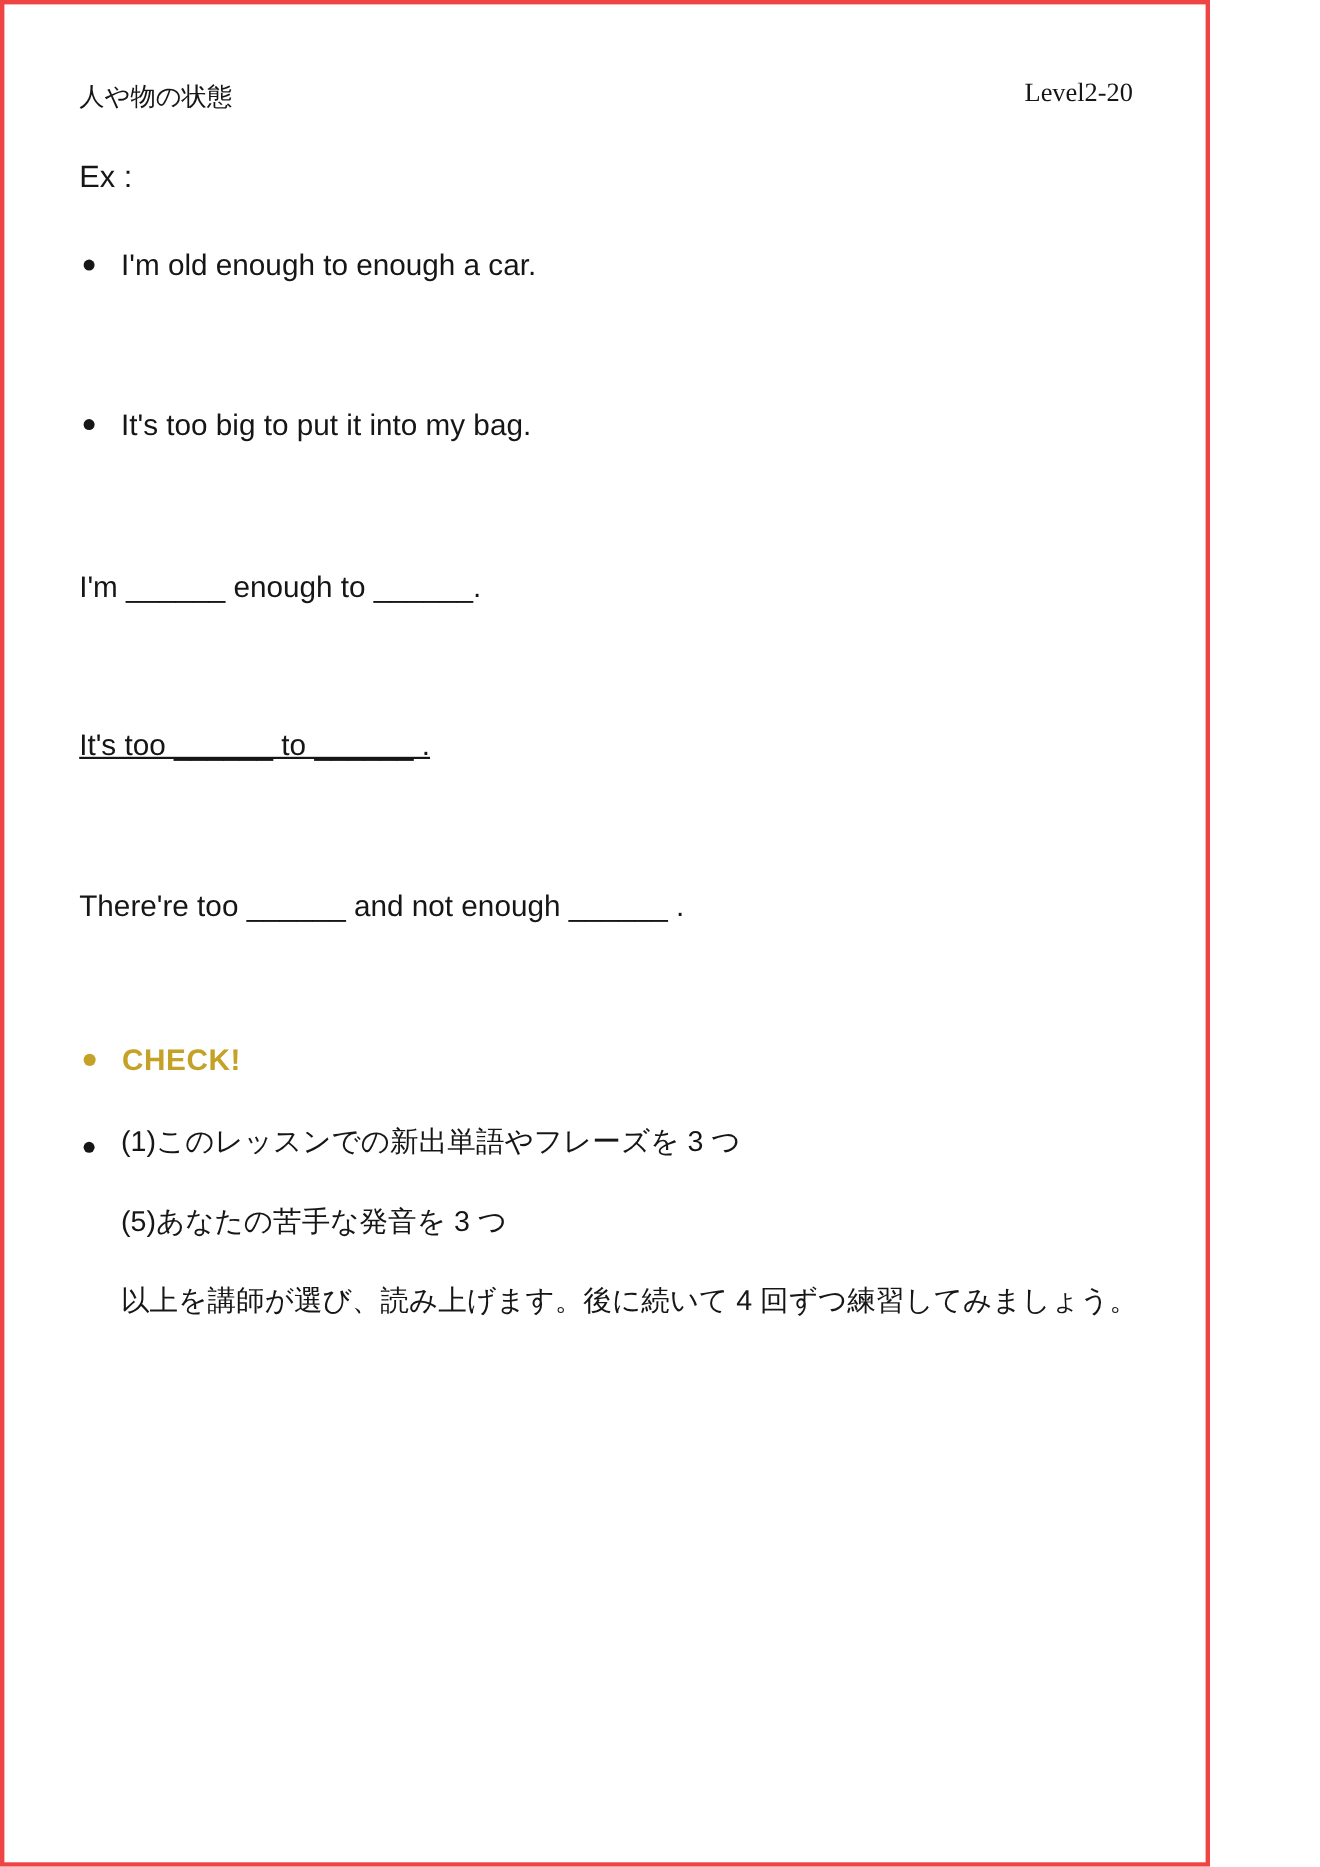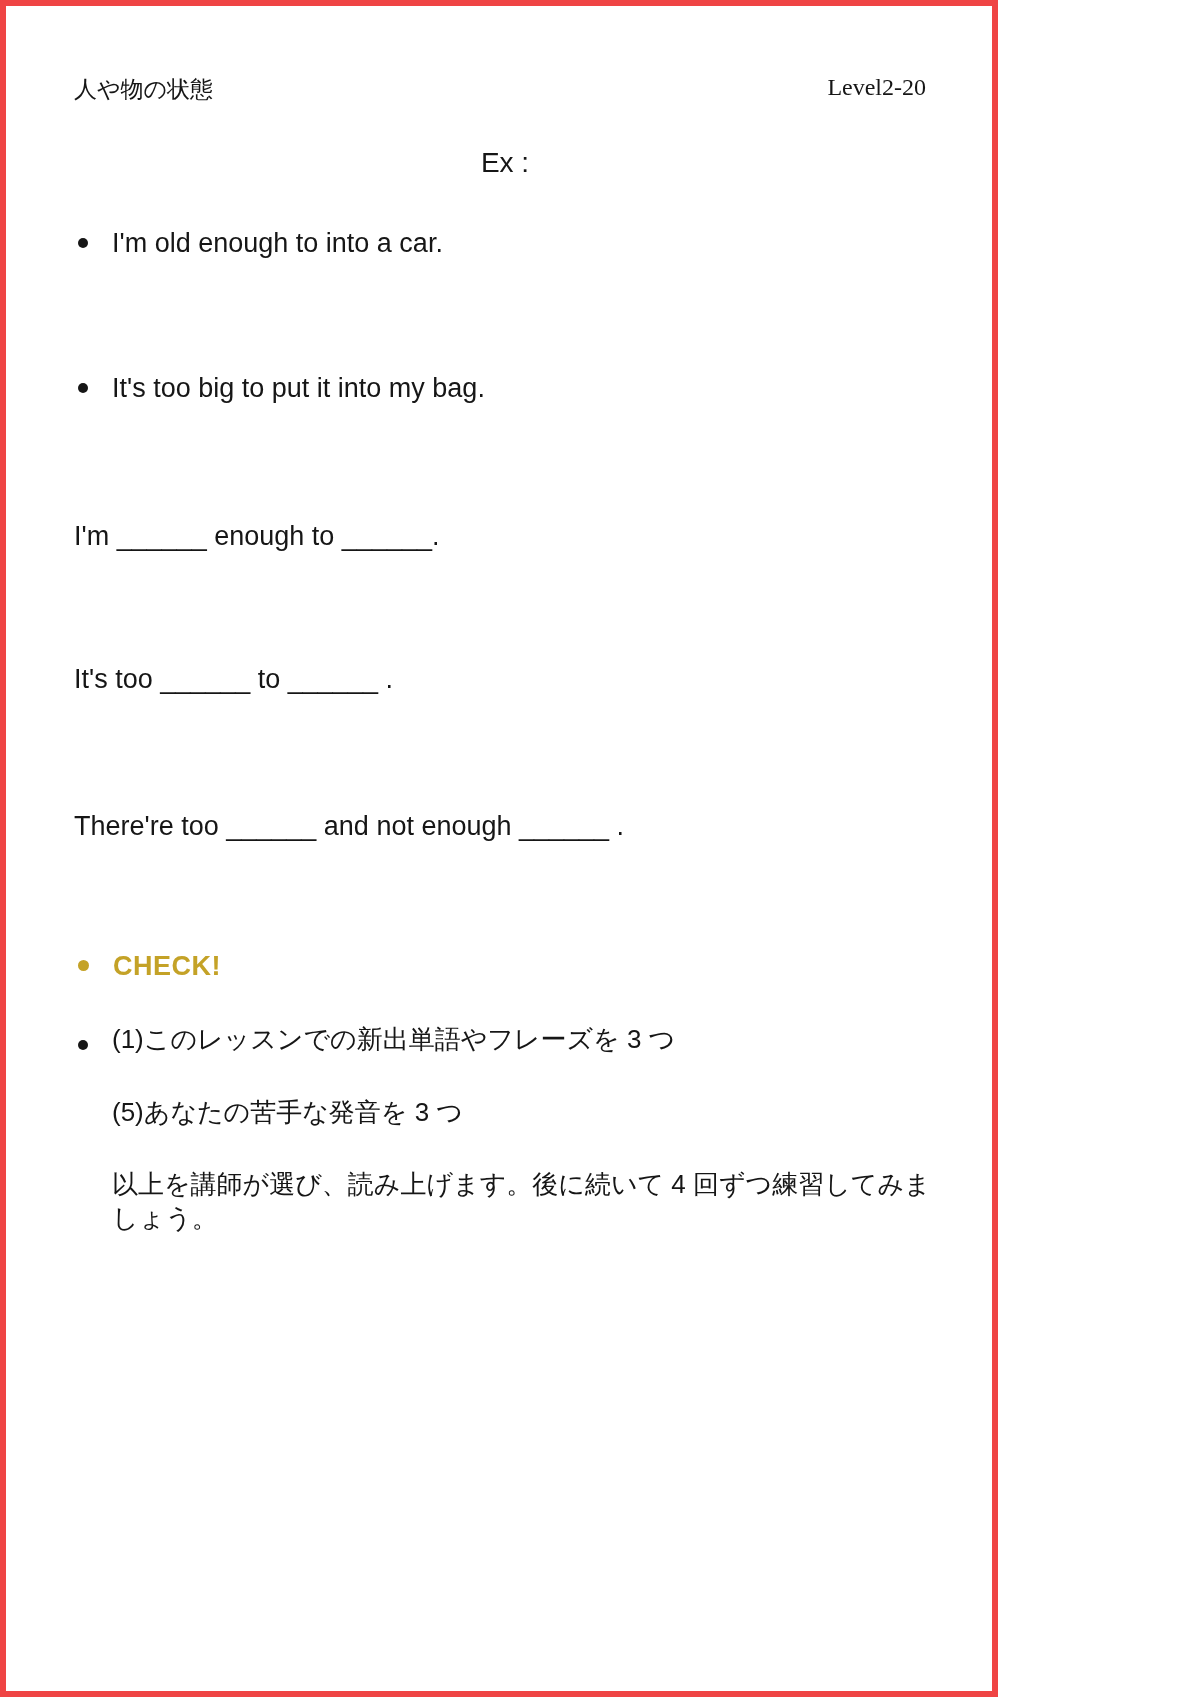--- a/index.html
+++ b/index.html
@@ -1,61 +1,61 @@
 <!DOCTYPE html>
 <html style="--check-color: #C4A227;"><head>
 <meta charset="utf-8">
 <title>Lesson Page</title>
 <style>
   * { margin: 0; padding: 0; box-sizing: border-box; }
   html, body { background: #ffffff; }
   .page {
     position: relative;
-    width: 998px;
+    width: 1100px;
     height: 1697px;
     background: #ffffff;
-    border: 6px solid #ef4444;
+    border: 4px solid #ef4444;
     font-family: "Liberation Sans", sans-serif;
     color: #161616;
     overflow: hidden;
   }
   .row {
     position: absolute;
     left: 68px;
     right: 56px;
     font-size: 27px;
     line-height: 34px;
     white-space: pre-wrap;
   }
   .serif {
     font-family: "Liberation Serif", "DejaVu Serif", serif;
   }
   .hdr-left { top: 69px; font-size: 23px; line-height: 30px; }
   .hdr-right {
     top: 66px; left: auto; right: 66px;
     font-size: 24px; line-height: 30px; text-align: left;
   }
-  .ex-label { top: 140px; font-size: 28px; text-align: center; }
+  .ex-label { top: 140px; font-size: 28px; }
   .bullet { display: flex; align-items: flex-start; }
   .dot {
     flex: 0 0 auto;
     width: 10px; height: 10px;
     border-radius: 50%;
     background: #161616;
     margin: 12px 0 0 4px;
   }
   .bullet .txt { margin-left: 24px; }
   .u {
     text-decoration-thickness: 2px;
     text-underline-offset: 6px;
   }
   .b1 { top: 220px; }
   .b2 { top: 365px; }
   .p1 { top: 513px; }
-  .p2 { top: 656px; }
+  .p2 { top: 656px; text-decoration: underline; }
   .p3 { top: 803px; }
   .check-row { top: 943px; }
   .check-row .dot { background: var(--check-color, #C4A227); width: 11px; height: 11px; margin-top: 11px; }
   .check-row .txt {
     color: var(--check-color, #C4A227);
     font-weight: 700;
     letter-spacing: 0.5px;
   }
   .jp { font-size: 26px; font-family: "Liberation Sans", serif; align-items: center; }
   .jp1 { top: 1016px; }
@@ -67,21 +67,21 @@
 
 <div class="page">
 
   <div class="row serif hdr-left">人や物の状態</div>
   <div class="row serif hdr-right">Level2-20</div>
 
   <div class="row ex-label">Ex :</div>
 
   <div class="row bullet b1">
     <span class="dot"></span>
-    <span class="txt"><span>I'm </span><span class="u">old</span><span> enough to </span><span class="u">into a car</span><span>.</span></span>
+    <span class="txt"><span>I'm </span><span class="u">old</span><span> enough to </span><span class="u">enough a car</span><span>.</span></span>
   </div>
 
   <div class="row bullet b2">
     <span class="dot"></span>
     <span class="txt"><span>It's too </span><span class="u">big</span><span> to </span><span class="u">put it into my bag</span><span>.</span></span>
   </div>
 
   <div class="row p1">I'm ______ enough to ______.</div>
   <div class="row p2">It's too ______ to ______ .</div>
   <div class="row bullet check-row">

